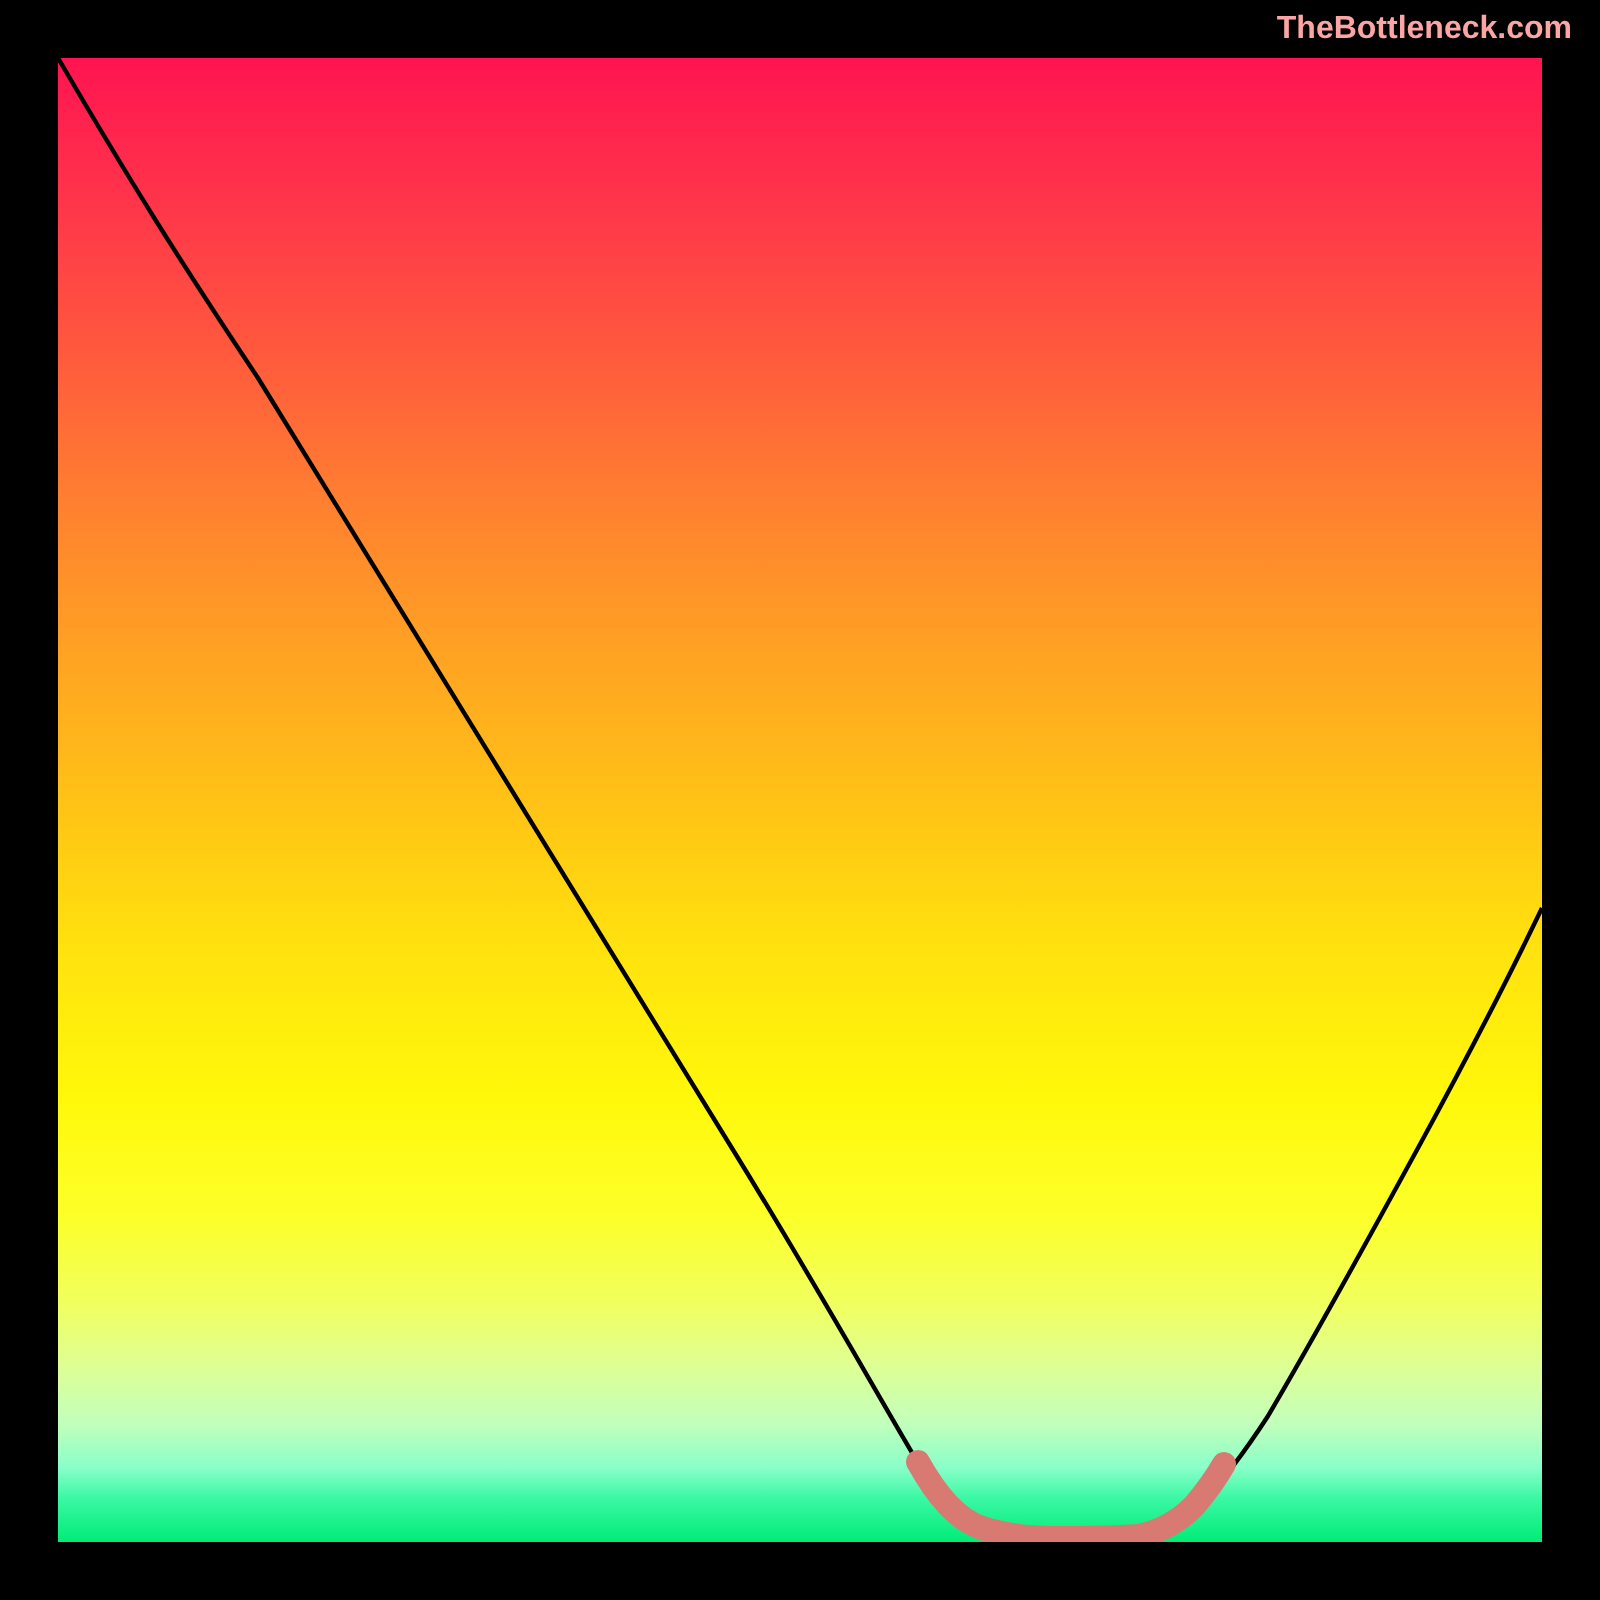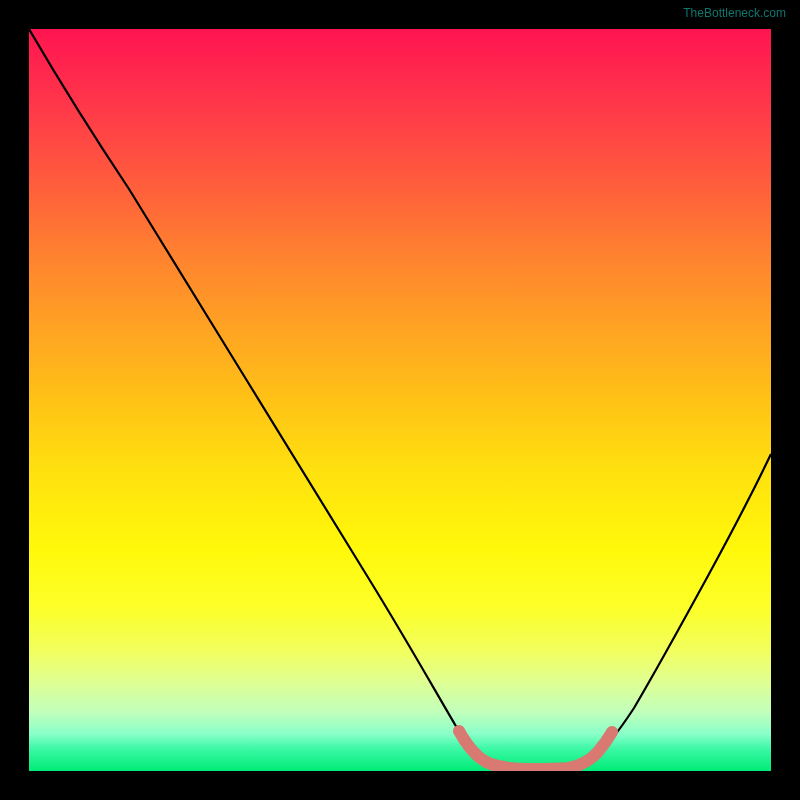--- a/index.html
+++ b/index.html
@@ -8,23 +8,23 @@
     height: 800px;
     background: #000;
     position: relative;
     font-family: Arial, sans-serif;
     overflow: hidden;
   }
   .watermark {
     position: absolute;
     top: 6px;
     right: 14px;
-    color: #0f766e;
-    font-size: 12px;
-    font-weight: 400;
+    color: #fca5a5;
+    font-size: 16px;
+    font-weight: 700;
     z-index: 10;
   }
   .plot-area {
     position: absolute;
     left: 29px;
     top: 29px;
     width: 742px;
     height: 742px;
   }
   .gradient-bg {

